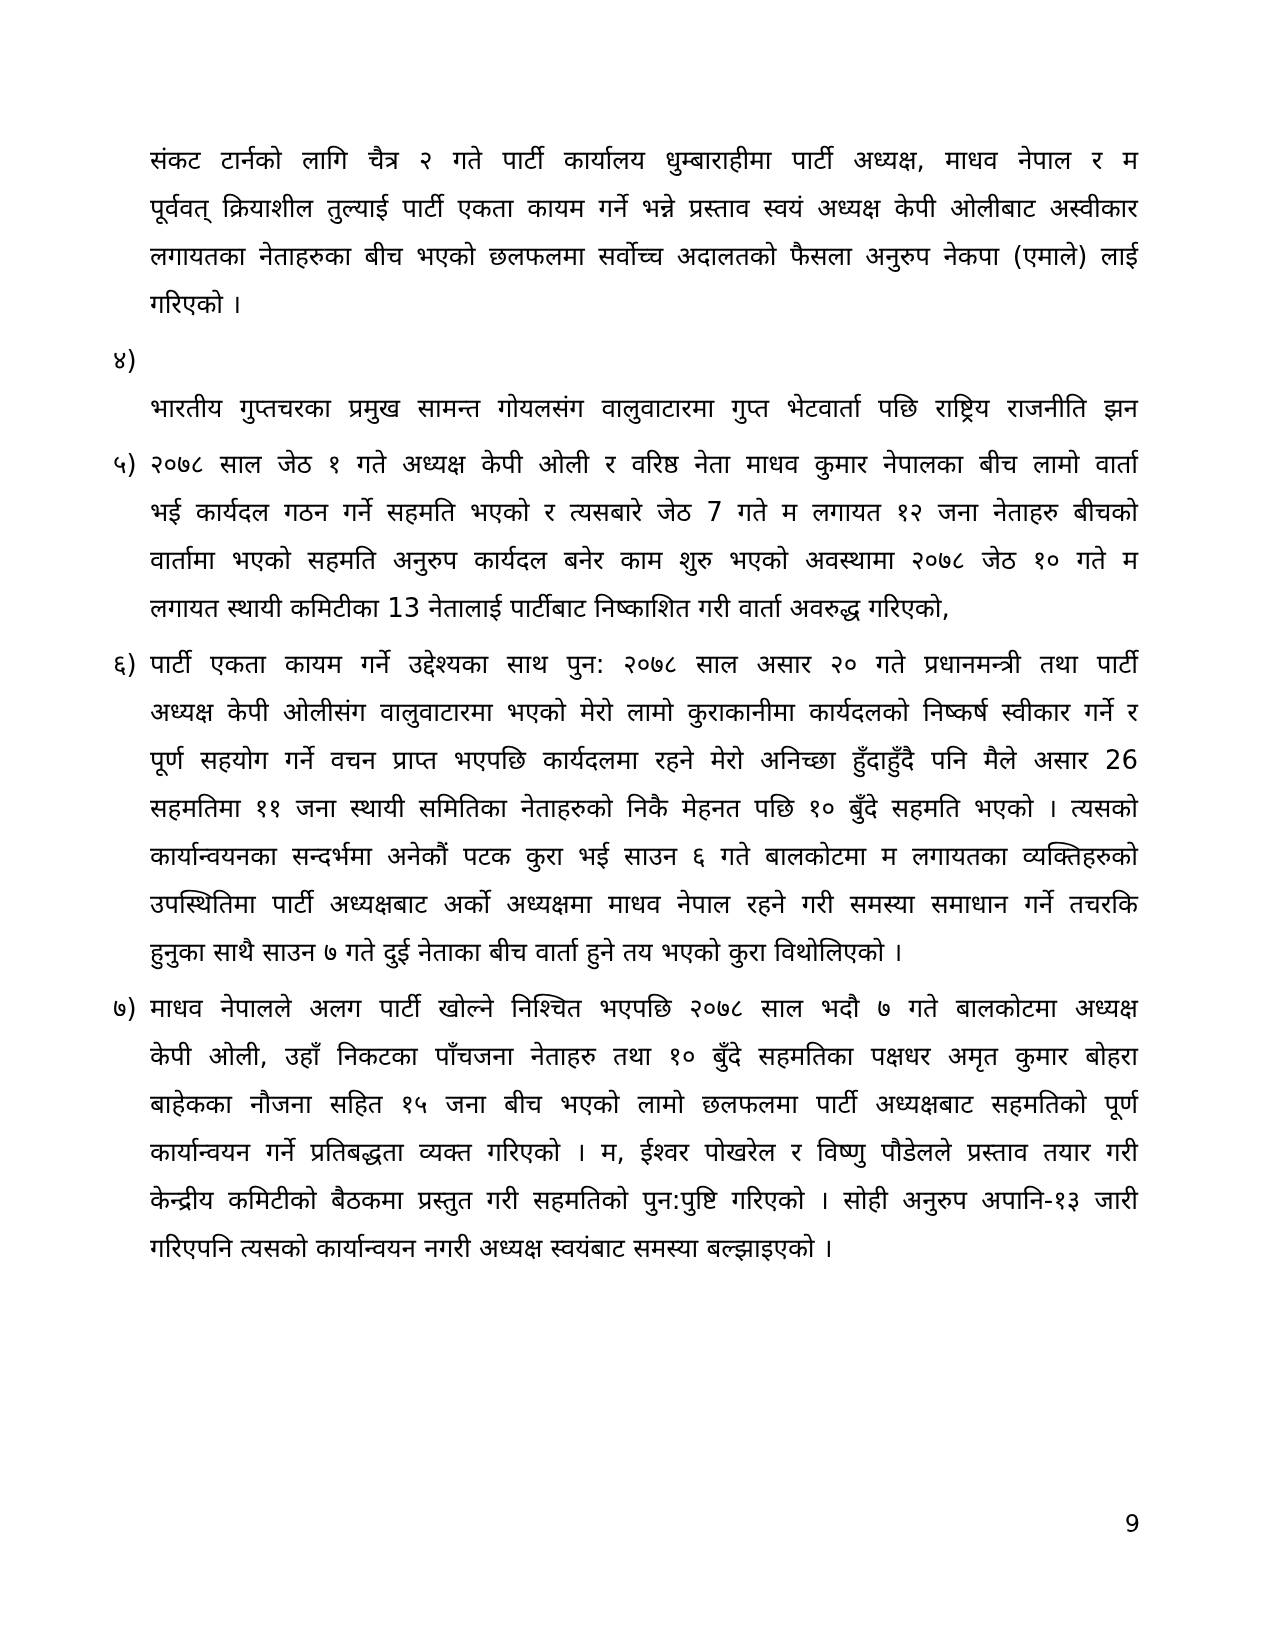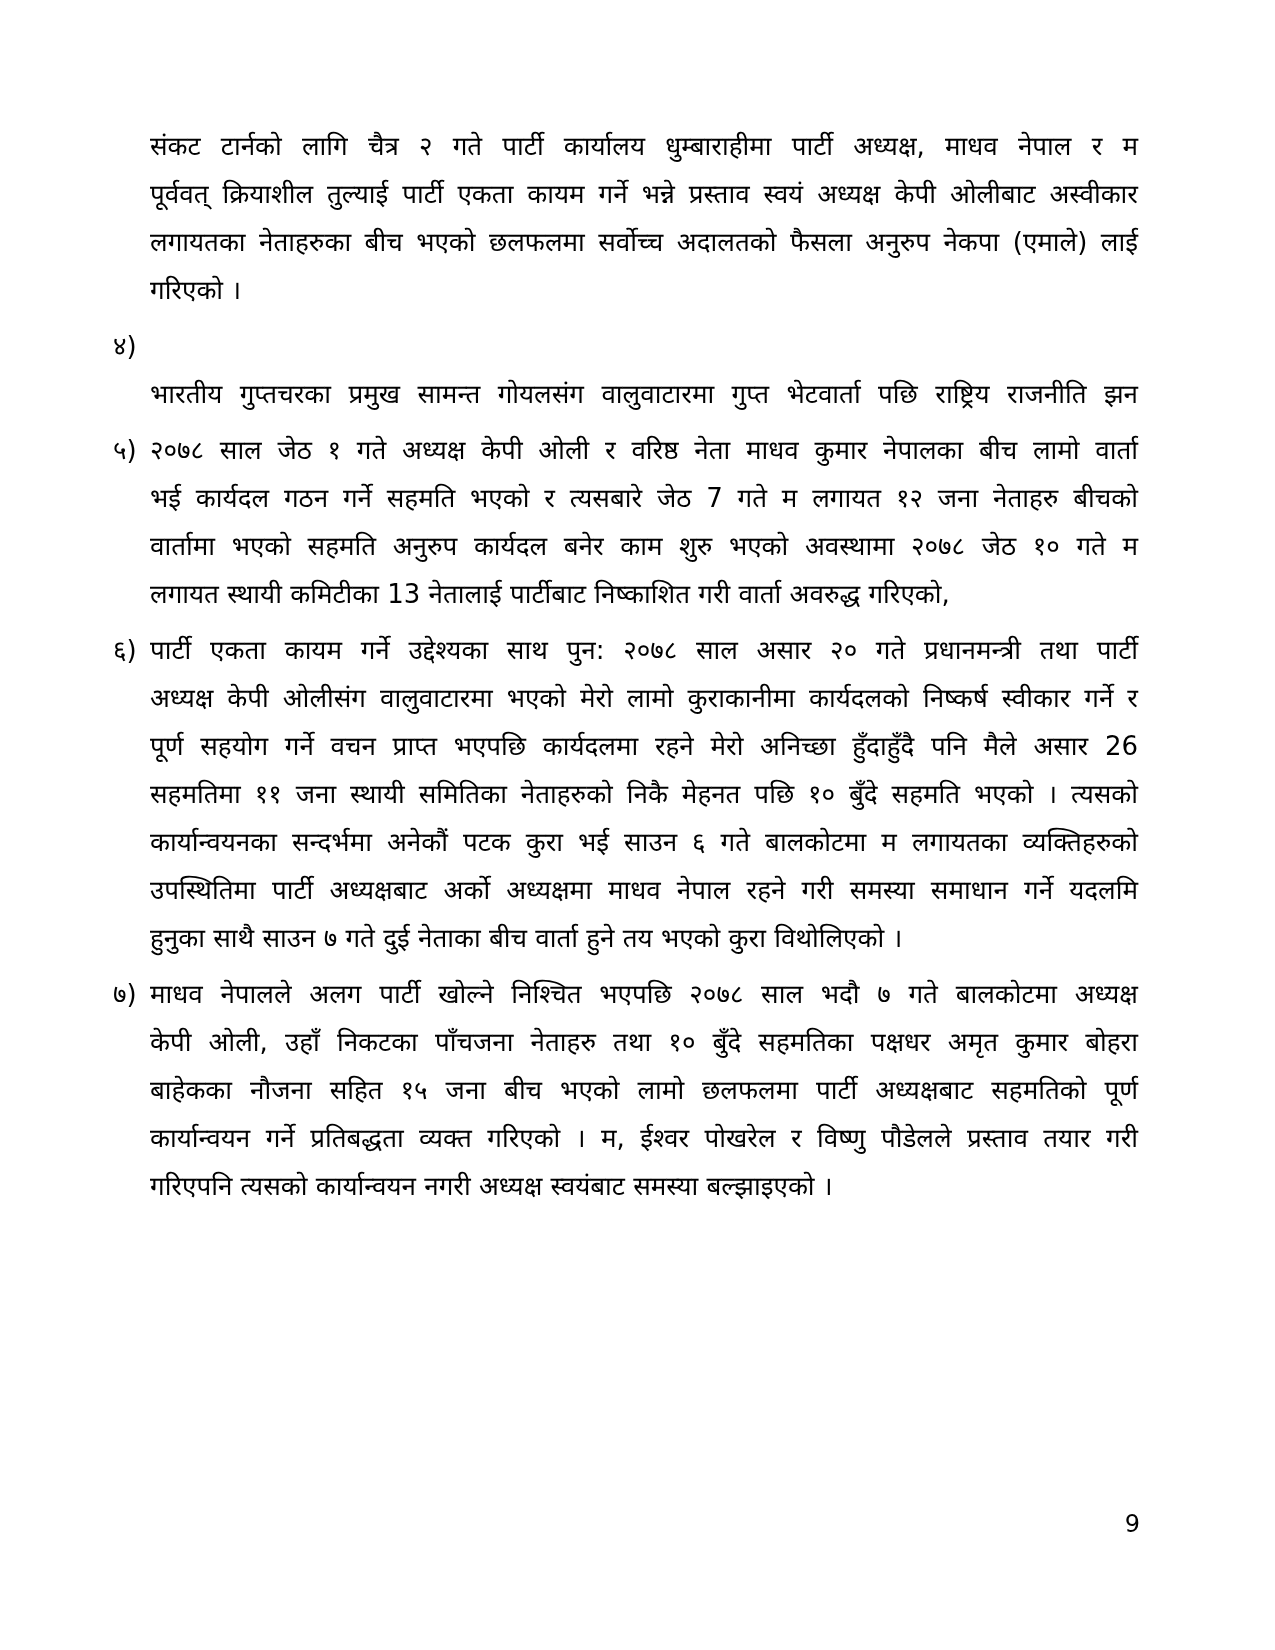--- a/index.html
+++ b/index.html
@@ -12,21 +12,21 @@
     width: 1275px;
     height: 1650px;
     background: #ffffff;
     overflow: hidden;
     font-family: "DejaVu Sans", "Liberation Sans", sans-serif;
     color: #000000;
   }
   .content {
     position: absolute;
     left: 150px;
-    top: 122px;
+    top: 136px;
     width: 988px;
     font-size: 26px;
   }
   .para {
     margin: 0 0 8px 0;
   }
   .line {
     position: relative;
     line-height: 48px;
     height: 48px;
@@ -88,31 +88,32 @@
 
     <div class="para">
       <div class="line">
         <span class="marker">६)</span>
         <span class="line-text">पार्टी एकता कायम गर्ने उद्देश्यका साथ पुन: २०७८ साल असार २० गते प्रधानमन्त्री तथा पार्टी</span>
       </div>
       <div class="line">अध्यक्ष केपी ओलीसंग वालुवाटारमा भएको मेरो लामो कुराकानीमा कार्यदलको निष्कर्ष स्वीकार गर्ने र</div>
       <div class="line">पूर्ण सहयोग गर्ने वचन प्राप्त भएपछि कार्यदलमा रहने मेरो अनिच्छा हुँदाहुँदै पनि मैले असार 26</div>
       <div class="line">सहमतिमा ११ जना स्थायी समितिका नेताहरुको निकै मेहनत पछि १० बुँदे सहमति भएको । त्यसको</div>
       <div class="line">कार्यान्वयनका सन्दर्भमा अनेकौं पटक कुरा भई साउन ६ गते बालकोटमा म लगायतका व्यक्तिहरुको</div>
-      <div class="line">उपस्थितिमा पार्टी अध्यक्षबाट अर्को अध्यक्षमा माधव नेपाल रहने गरी समस्या समाधान गर्ने यदलमि</div>
+      <div class="line">उपस्थितिमा पार्टी अध्यक्षबाट अर्को अध्यक्षमा माधव नेपाल रहने गरी समस्या समाधान गर्ने तचरकि</div>
       <div class="line last">हुनुका साथै साउन ७ गते दुई नेताका बीच वार्ता हुने तय भएको कुरा विथोलिएको ।</div>
     </div>
 
     <div class="para">
       <div class="line">
         <span class="marker">७)</span>
         <span class="line-text">माधव नेपालले अलग पार्टी खोल्ने निश्चित भएपछि २०७८ साल भदौ ७ गते बालकोटमा अध्यक्ष</span>
       </div>
       <div class="line">केपी ओली, उहाँ निकटका पाँचजना नेताहरु तथा १० बुँदे सहमतिका पक्षधर अमृत कुमार बोहरा</div>
       <div class="line">बाहेकका नौजना सहित १५ जना बीच भएको लामो छलफलमा पार्टी अध्यक्षबाट सहमतिको पूर्ण</div>
       <div class="line">कार्यान्वयन गर्ने प्रतिबद्धता व्यक्त गरिएको । म, ईश्वर पोखरेल र विष्णु पौडेलले प्रस्ताव तयार गरी</div>
+      <div class="line">केन्द्रीय कमिटीको बैठकमा प्रस्तुत गरी सहमतिको पुन:पुष्टि गरिएको । सोही अनुरुप अपानि-१३ जारी</div>
       <div class="line last">गरिएपनि त्यसको कार्यान्वयन नगरी अध्यक्ष स्वयंबाट समस्या बल्झाइएको ।</div>
     </div>
 
   </div>
 
   <div class="page-number">9</div>
 </div>
 
 </body></html>

